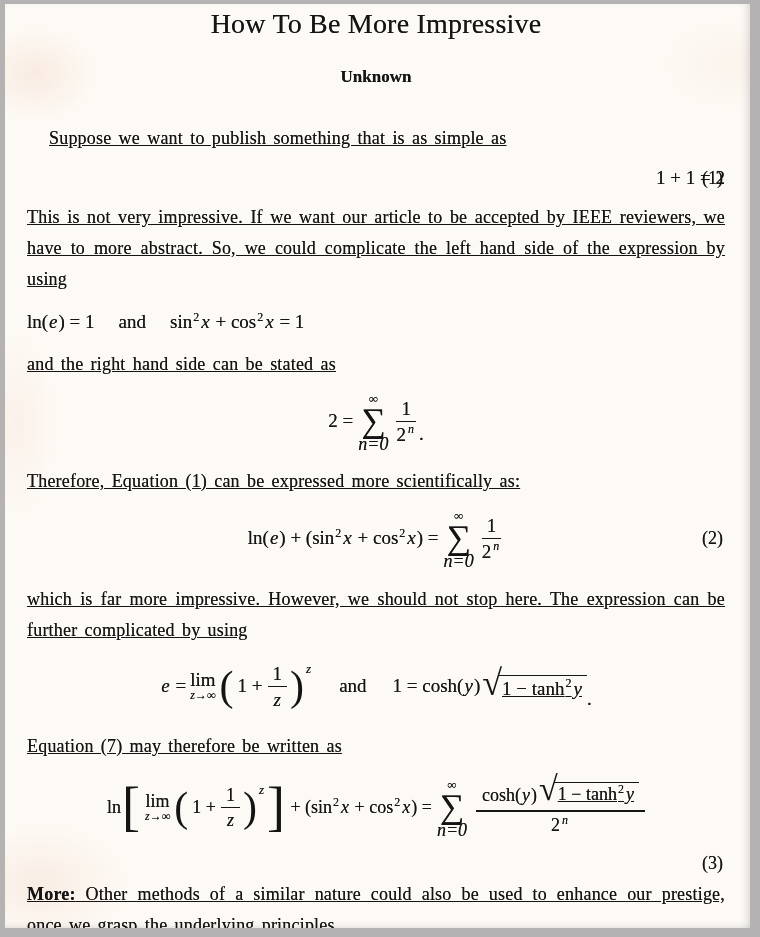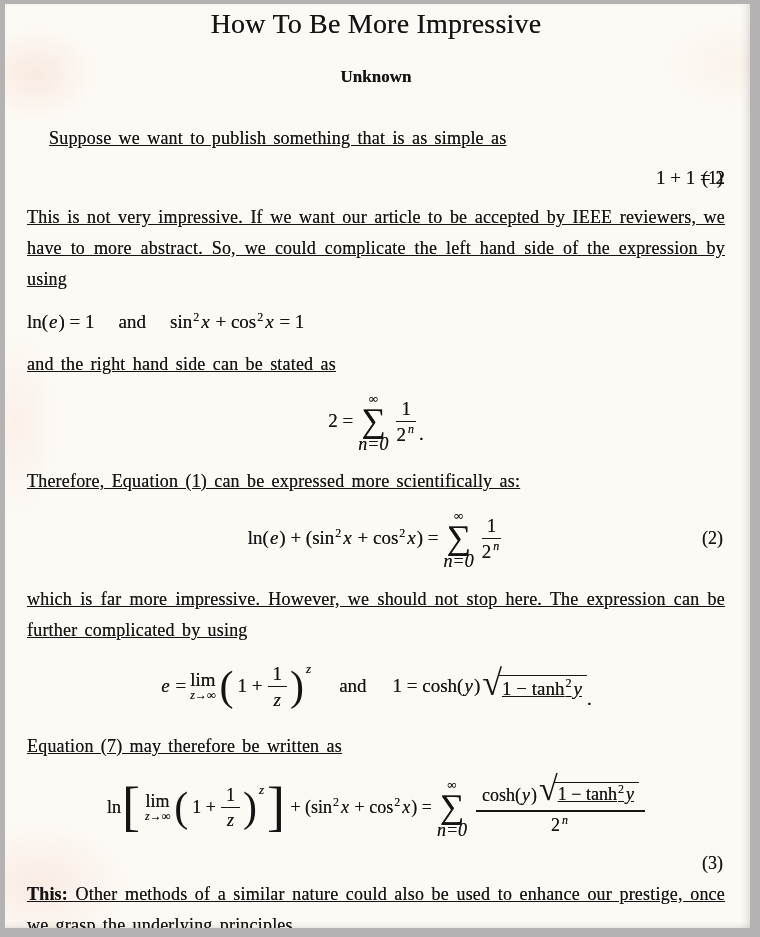--- a/index.html
+++ b/index.html
@@ -182,16 +182,16 @@
           <span class="sqrt">
             <span class="rt">√</span>
             <span class="rad"><span>1 − tanh</span><sup>2</sup><span class="it">y</span></span>
           </span>
         </span>
         <span class="bden"><span>2</span><sup class="it">n</sup></span>
       </span>
     </div>
     <div class="eqnum3">(3)</div>
 
-    <p class="body note"><span class="notelabel">This:</span><span> Other methods of a similar nature could also be used to enhance our prestige, once we grasp the underlying principles.</span></p>
+    <p class="body note"><span class="notelabel">More:</span><span> Other methods of a similar nature could also be used to enhance our prestige, once we grasp the underlying principles.</span></p>
 
   </div>
 </div>
 
 </body></html>

